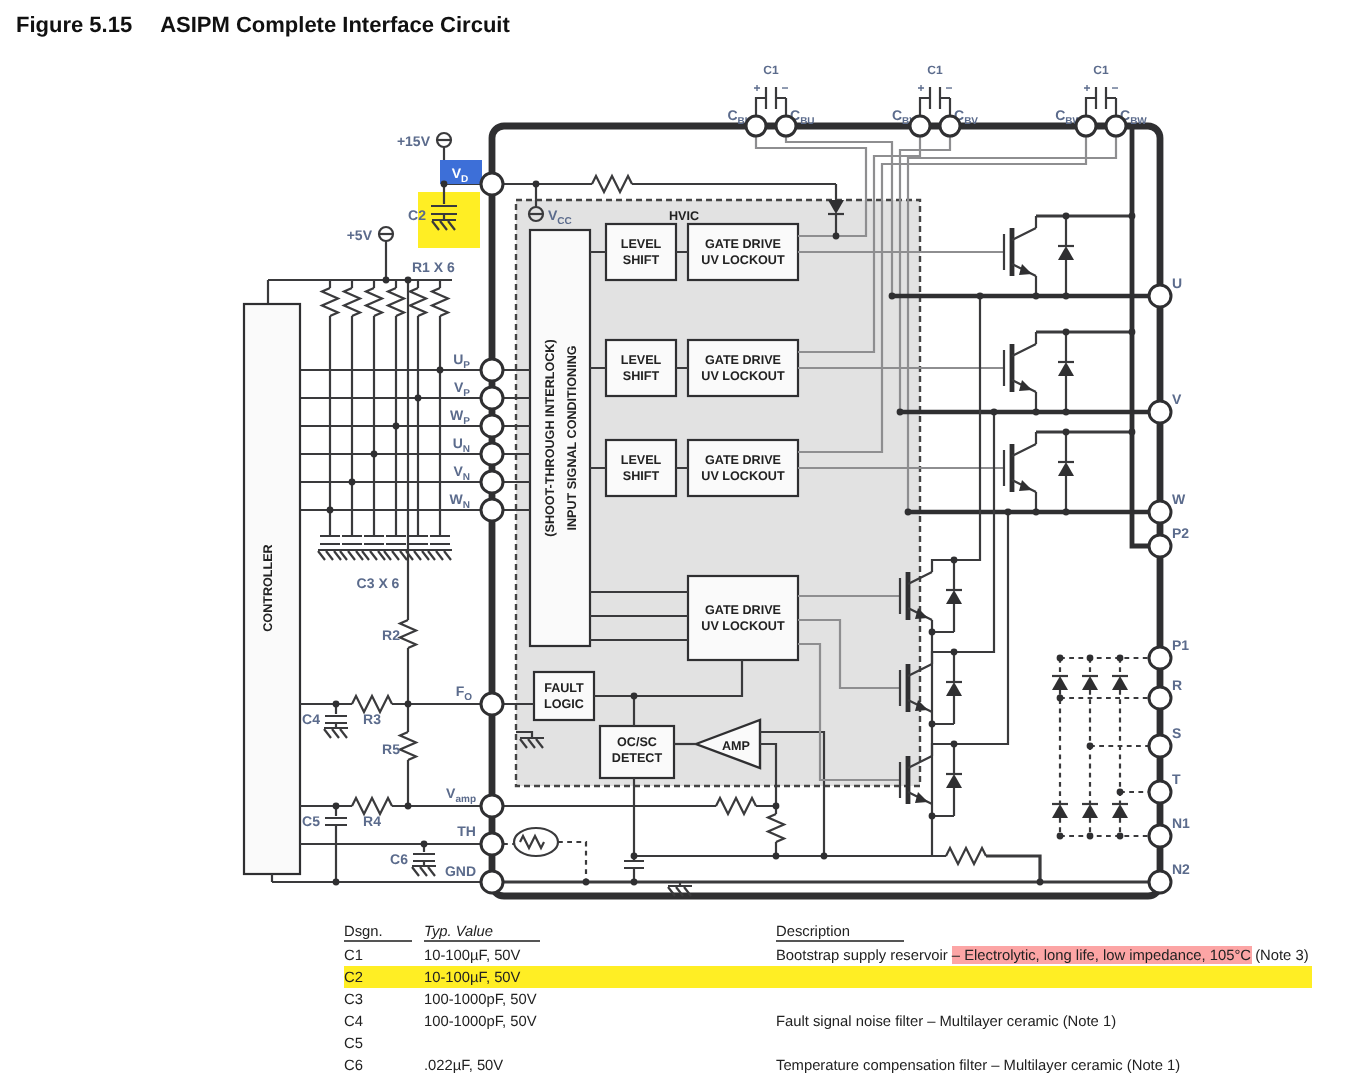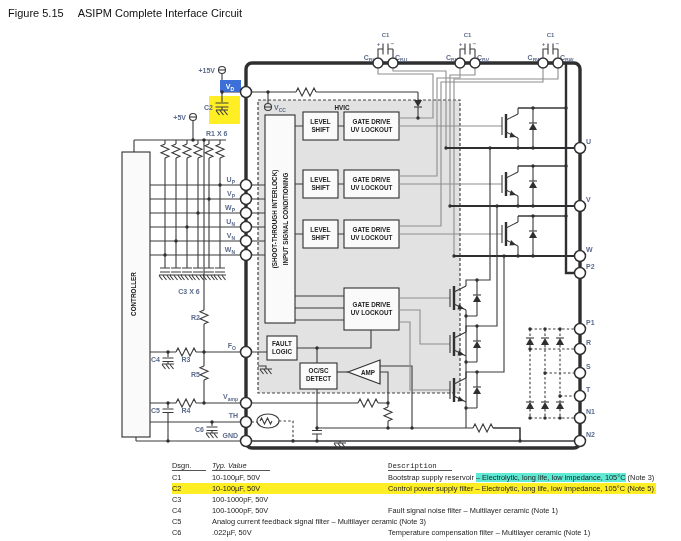--- a/index.html
+++ b/index.html
@@ -1,18 +1,18 @@
 <!DOCTYPE html>
 <html><head>
 <meta charset="utf-8">
 <style>
   html,body{margin:0;padding:0;}
   body{width:681px;height:541px;overflow:hidden;background:#fff;position:relative;
        font-family:"Liberation Sans",sans-serif;}
-  .fig-title{position:absolute;left:8px;top:7px;font-size:11px;font-weight:normal;color:#111;}
+  .fig-title{position:absolute;left:8px;top:7px;font-size:11px;font-weight:bold;color:#111;}
   .fig-title .gap{display:inline-block;width:14px;}
   svg{position:absolute;left:0;top:0;}
   svg text{font-family:"Liberation Sans",sans-serif;}
   .w{stroke:#3a3a3c;stroke-width:1.1;fill:none;}
   .wg{stroke:#8e8e90;stroke-width:1.1;fill:none;}
   .thk{stroke:#2f2f31;stroke-width:2.2;fill:none;}
   .bus{stroke:#2f2f31;stroke-width:2.4;fill:none;}
   .med{stroke:#3a3a3c;stroke-width:1.6;fill:none;}
   .brd{fill:#fff;stroke:#2f2f31;stroke-width:3.4;}
   .dsh{stroke:#3a3a3c;stroke-width:1.1;fill:none;stroke-dasharray:2.4 2.2;}
@@ -25,24 +25,24 @@
   .sgn{fill:#5b6b8c;font-size:6px;font-weight:bold;text-anchor:middle;}
   .vd-box{fill:#3d6fd8;}
   .vd-txt{fill:#fff;font-size:7px;font-weight:bold;text-anchor:middle;}
   .ylw{fill:#ffee24;}
   .tbl{position:absolute;left:172px;top:461px;width:500px;font-size:7.4px;color:#222;}
   .tbl .t-title{margin-bottom:2px;}
   .tbl .hdr{height:11px;}
   .tbl .hdr span{display:inline-block;border-bottom:0.8px solid #555;}
   .tbl .h1{width:34px;margin-right:6px;}
   .tbl .h2{width:58px;margin-right:118px;font-style:italic;}
-  .tbl .h3{width:64px;font-family:Liberation Mono, monospace;}
+  .tbl .h3{width:64px;}
   .tbl .row{display:grid;grid-template-columns:40px 176px auto;height:11px;line-height:11px;white-space:nowrap;}
   .row-hl{background:#ffee24;width:484px;}
-  .hl{background:#5eead4;}
+  .hl{background:#fca5a5;}
 </style>
 </head>
 <body>
 
 <div class="fig-title"><span>Figure 5.15</span><span class="gap"></span><span>ASIPM Complete Interface Circuit</span></div>
 
 <svg width="681" height="460" viewBox="0 0 681 460">
 <defs>
   <path id="rh" d="M0,0 l2,-4 4,8 4,-8 4,8 4,-8 2,4" class="w"></path>
   <path id="rv" d="M0,0 l-4,1.75 8,3.5 -8,3.5 8,3.5 -4,1.75" class="w"></path>
@@ -414,33 +414,31 @@
     <span class="h1">Dsgn.</span><span class="h2">Typ. Value</span><span class="h3">Description</span>
   </div>
   <div class="row">
     <span>C1</span>
       <span>10-100µF, 50V</span>
     <span><span>Bootstrap supply reservoir </span><span class="hl">– Electrolytic, long life, low impedance, 105°C</span><span> (Note 3)</span></span>
   </div>
   <div class="row row-hl">
     <span>C2</span>
       <span>10-100µF, 50V</span>
-    <span><span>Control power supply filter – Electrolytic, long life, low impedance, 105°C (Note 5)</span></span>
   </div>
   <div class="row">
     <span>C3</span>
       <span>100-1000pF, 50V</span>
   </div>
   <div class="row">
     <span>C4</span>
       <span>100-1000pF, 50V</span>
     <span><span>Fault signal noise filter – Multilayer ceramic (Note 1)</span></span>
   </div>
   <div class="row">
     <span>C5</span>
-    <span><span>Analog current feedback signal filter – Multilayer ceramic (Note 3)</span></span>
   </div>
   <div class="row">
     <span>C6</span>
       <span>.022µF, 50V</span>
     <span><span>Temperature compensation filter – Multilayer ceramic (Note 1)</span></span>
   </div>
 </div>
 
 </body></html>

